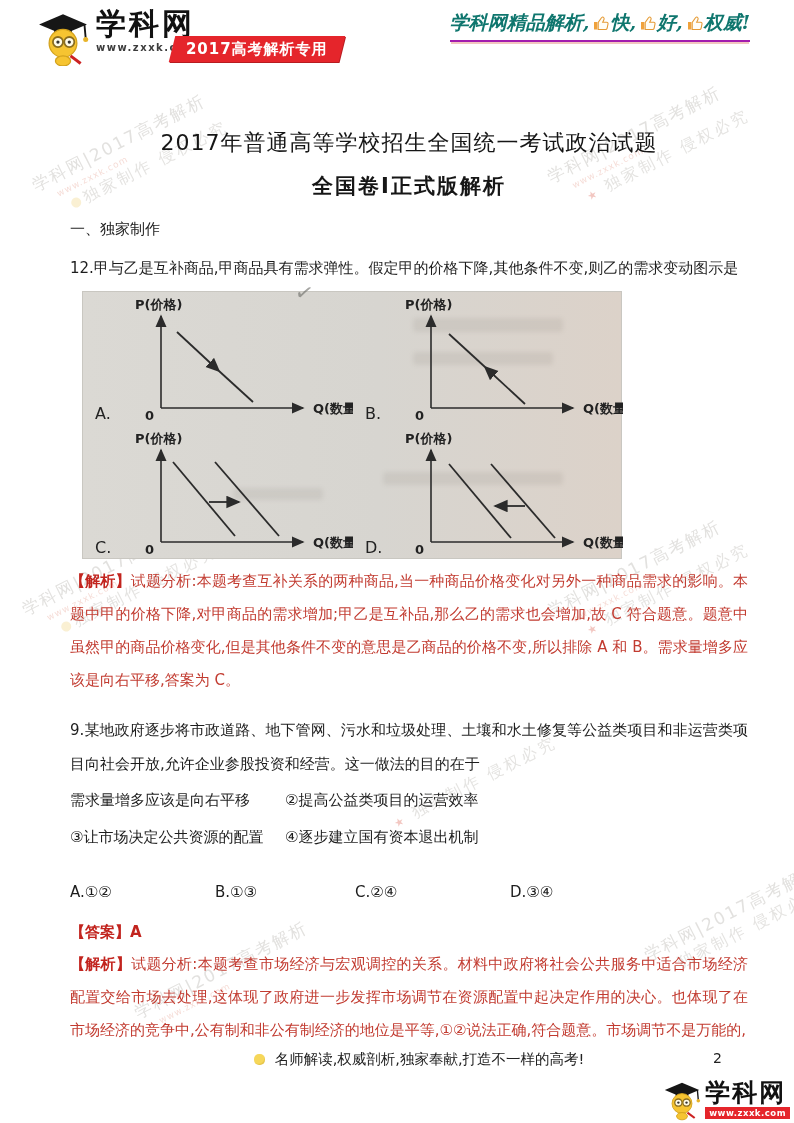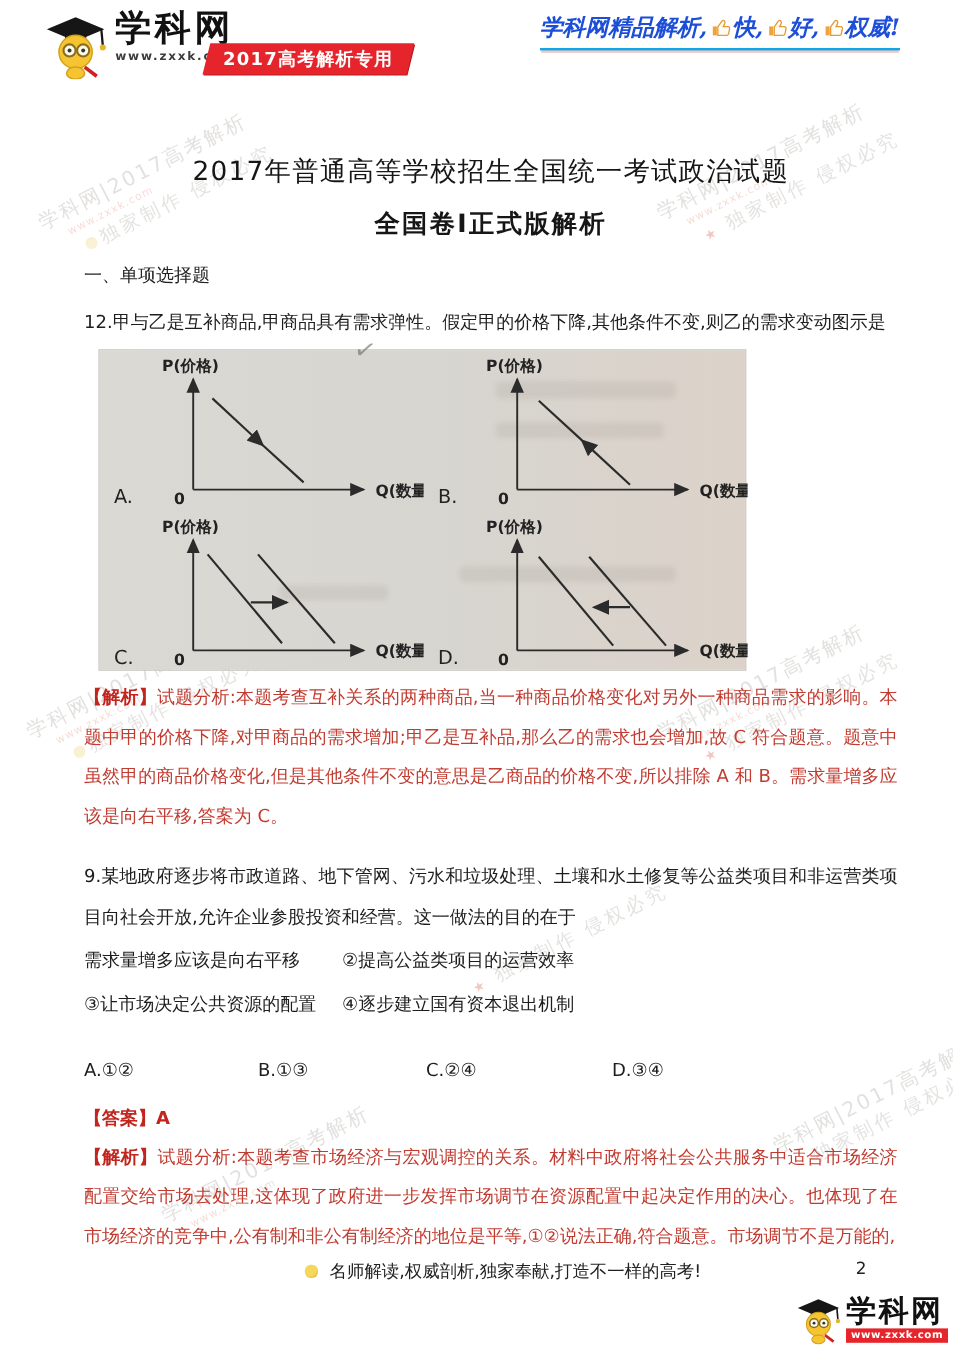--- a/index.html
+++ b/index.html
@@ -22,23 +22,23 @@
   .hdr-logo { position:absolute; left:36px; top:8px; display:flex; align-items:flex-start; z-index:2; }
   .hdr-logo .txtcol { margin-left:6px; }
   .brand-big { font-size:30px; font-weight:bold; color:#111; letter-spacing:3px; line-height:32px; }
   .brand-url { font-size:10px; font-weight:bold; color:#3c3c3c; letter-spacing:1.5px; margin-top:2px; }
   .banner { position:absolute; left:172px; top:36px; z-index:2;
             background:#e5252b; transform:skewX(-14deg);
             padding:3px 14px; box-shadow:1px 1px 0 #b71c20; }
   .banner span { display:inline-block; transform:skewX(14deg);
                  color:#fff; font-size:15px; font-weight:bold; letter-spacing:1px; }
   .hdr-right { position:absolute; right:44px; top:10px; text-align:right; z-index:2; }
-  .slogan { color:#1d4ed8; font-size:19px; font-weight:bold; font-style:italic;
+  .slogan { color:#0f766e; font-size:19px; font-weight:bold; font-style:italic;
             font-family:"DejaVu Serif","Liberation Serif",serif;
-            padding-bottom:4px; border-bottom:2px solid #0ea5e9;
+            padding-bottom:4px; border-bottom:2px solid #a21caf;
             box-shadow:0 3px 0 -1px #f2c6c0; display:inline-block; }
   .slogan .thumb { display:inline-block; vertical-align:-2px; margin:0 1px 0 4px; }
   .subslogan { margin-top:8px; font-size:15px; font-weight:bold; color:#3a3a3a; letter-spacing:2px; }
   
   .content { position:absolute; left:70px; width:678px; top:128px; z-index:1; }
   .doc-title { text-align:center; font-size:22px; font-weight:normal; color:#161616; letter-spacing:1px; }
   .doc-subtitle { text-align:center; font-size:21px; font-weight:bold; color:#161616;
                   margin-top:14px; letter-spacing:2px; }
   .section-label { margin-top:20px; font-size:15px; color:#222; }
   .stem { margin-top:12px; font-size:15px; line-height:34px; text-align:justify; color:#1d1d1d; }
@@ -161,21 +161,21 @@
           <rect x="1" y="7" width="3.4" height="7.5" fill="#f0a23c"></rect>
           <path d="M5.2 14.5 L5.2 7.5 L8.3 3 q1.3 -1.7 2.4 -0.5 q0.9 1 0.1 2.6 L9.7 7.2 L13.6 7.2 q1.7 0.2 1.4 1.8 l-0.9 4.3 q-0.3 1.2 -1.5 1.2 z" fill="#fffdf6" stroke="#e59a35" stroke-width="1.1"></path>
         </svg></span><span>权威!</span>
   </div>
 </div>
 
 <div class="content">
 
   <div class="doc-title">2017年普通高等学校招生全国统一考试政治试题</div>
   <div class="doc-subtitle">全国卷Ⅰ正式版解析</div>
-  <div class="section-label">一、单项选择题</div>
+  <div class="section-label">一、独家制作</div>
 
   <p class="stem">12.甲与乙是互补商品,甲商品具有需求弹性。假定甲的价格下降,其他条件不变,则乙的需求变动图示是</p>
 
   <div class="figure">
     <span class="checkmark">✓</span>
     <div class="artifact" style="left:330px;top:26px;width:150px;height:14px"></div>
     <div class="artifact" style="left:330px;top:60px;width:140px;height:13px"></div>
     <div class="artifact" style="left:300px;top:180px;width:180px;height:13px"></div>
     <div class="artifact" style="left:150px;top:196px;width:90px;height:12px"></div>
 

